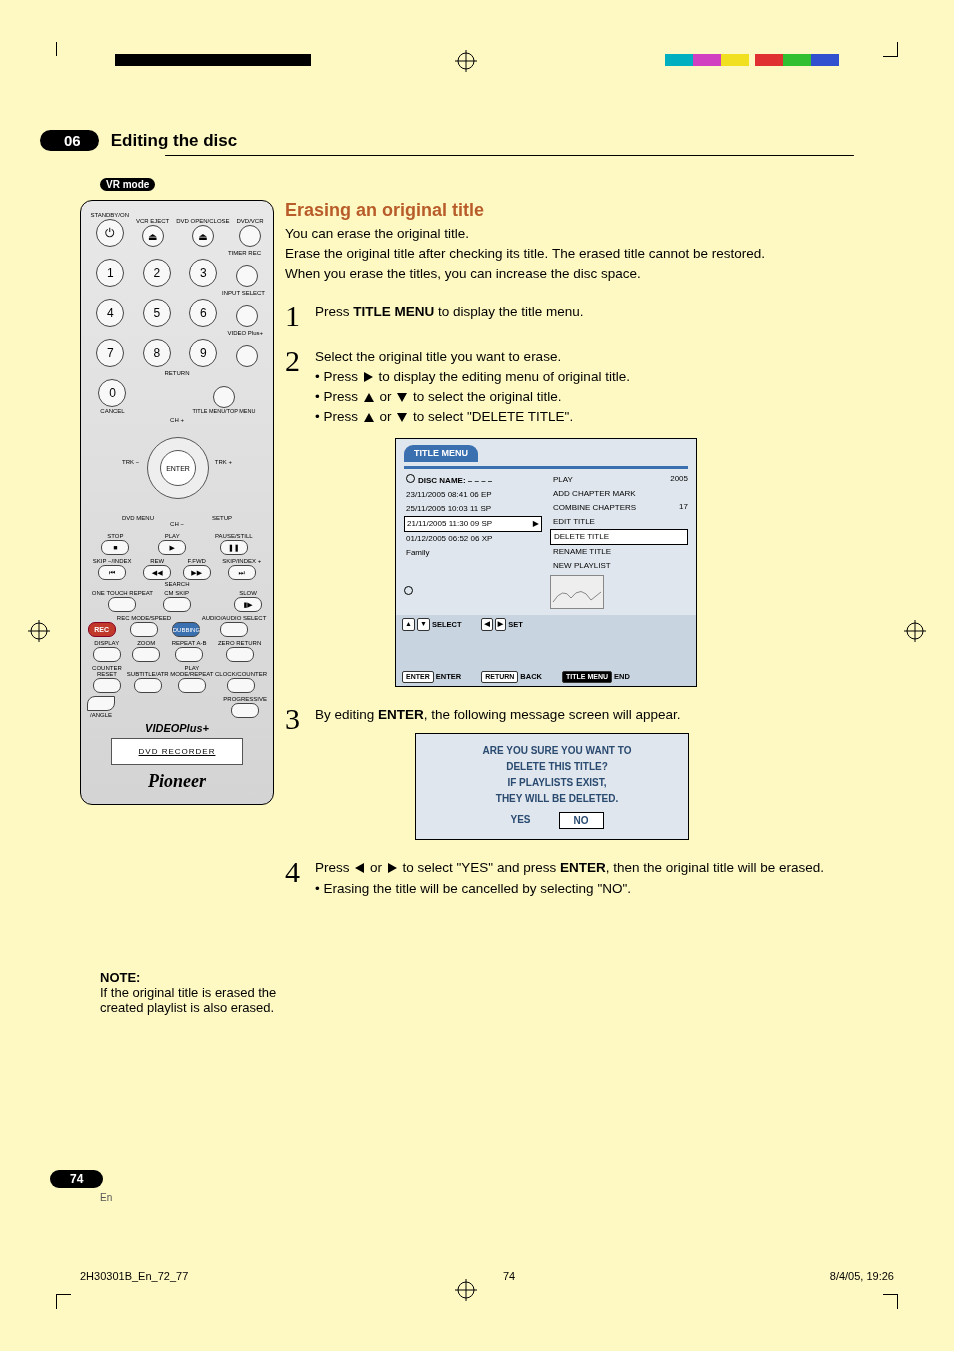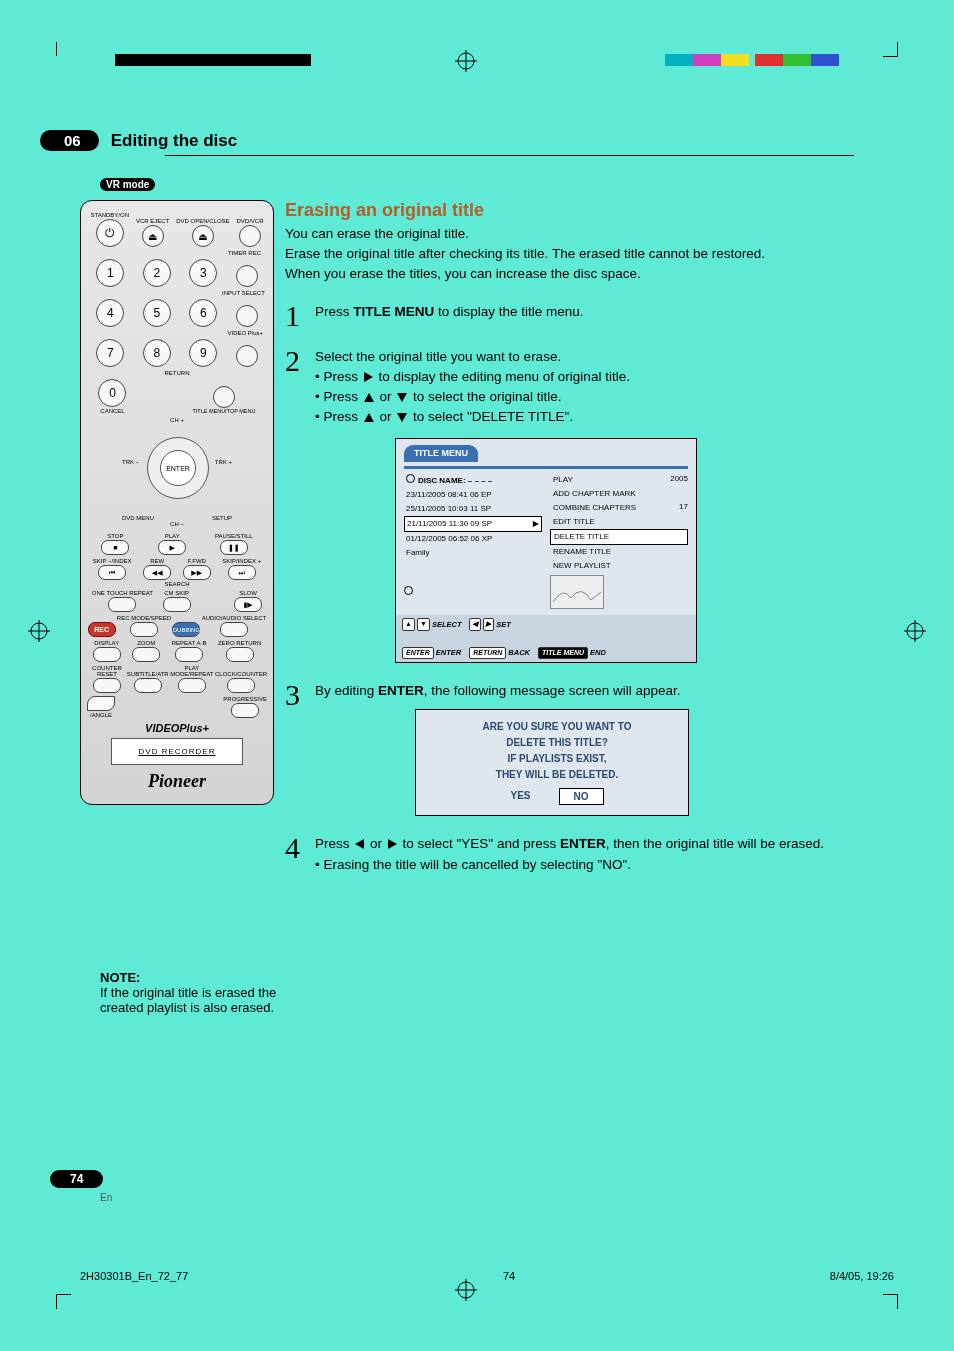--- a/index.html
+++ b/index.html
@@ -6,21 +6,21 @@
     margin: 0;
     padding: 0;
     background: #fff;
     font-family: Arial, Helvetica, sans-serif;
     color: #000;
   }
   .page {
     width: 954px;
     height: 1351px;
     position: relative;
-    background: #5eead4;
+    background: #fef9c3;
     box-sizing: border-box;
   }
   .color-bars {
     position: absolute;
     display: flex;
   }
   .color-bars div {
     height: 12px;
   }
   .corner {
@@ -218,23 +218,22 @@
   .osd-thumb {
     width: 52px; height: 32px; border: 1px solid #888; background: #eee;
     margin-top: 2px; position: relative; overflow: hidden;
   }
   .osd-footer {
     background: #c8d4e0;
     padding: 3px 6px;
     font-size: 7.5px;
     display: flex;
     flex-wrap: wrap;
-    gap: 8px;
+    gap: 20px;
     align-items: center;
-    font-style: italic;
   }
   .osd-key { display:inline-flex; align-items:center; gap:2px; }
   .osd-btn { background:#fff; border:1px solid #333; padding:0 3px; border-radius:2px; font-weight:bold; font-size:7px; }
   .osd-btn.black { background:#000; color:#fff; }
   .dialog {
     width: 250px;
     margin: 8px 0 0 100px;
     border: 1px solid #000;
     background: #dfe6ed;
     text-align: center;

